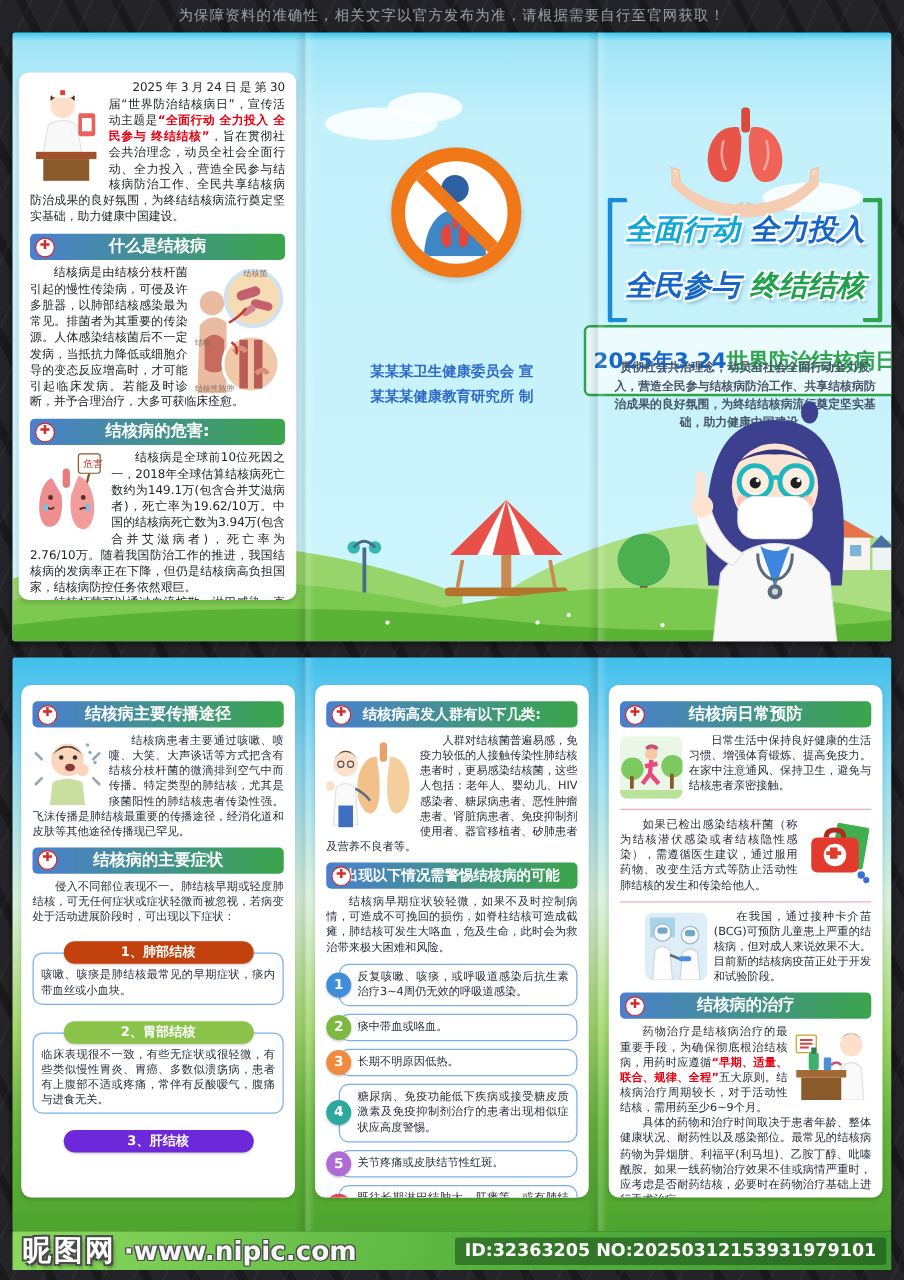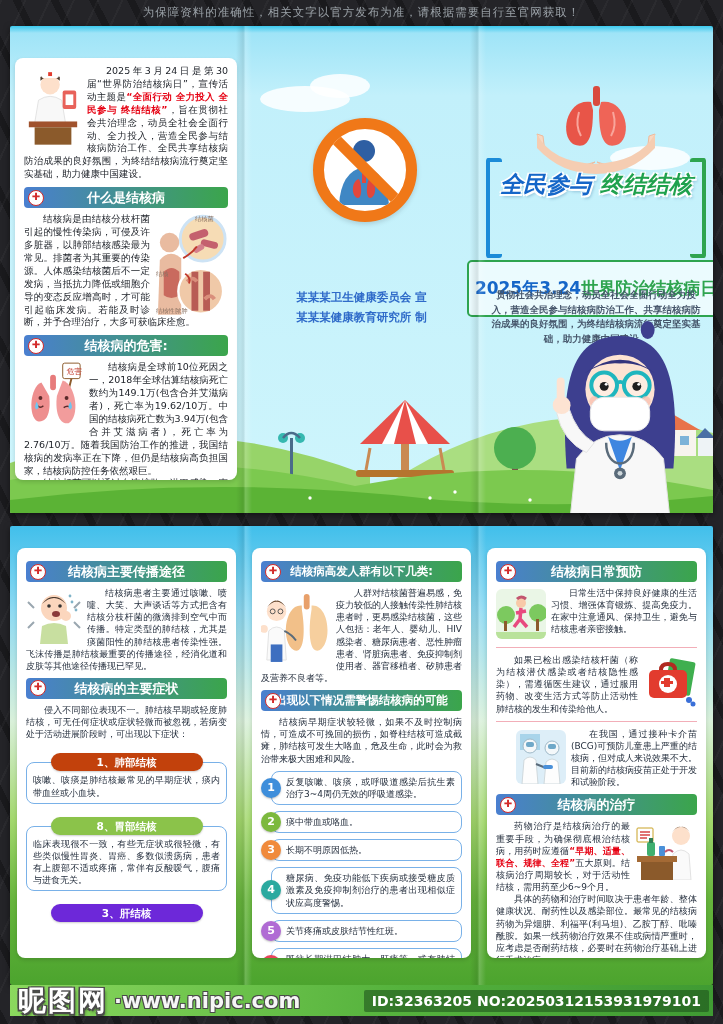--- a/index.html
+++ b/index.html
@@ -96,21 +96,21 @@
     font-size:9.5px; font-weight:600; color:#46566b; line-height:1.55; }
 
   
   .ill { display:block; }
   .landscape { position:absolute; left:0; bottom:0; width:703px; height:165px; z-index:1; }
   .nurse { position:absolute; right:4px; bottom:-2px; width:178px; height:196px; z-index:5; }
 
   
   .wm { position:absolute; left:10px; top:985px; width:703px; height:31px; display:flex; align-items:center;
     background:linear-gradient(100deg,#8bd85e,#55b23d 55%,#3f9a33); }
-  .wm-logo { font-size:28px; font-weight:900; color:#fff; margin-left:8px; letter-spacing:2px;
+  .wm-logo { font-size:23px; font-weight:900; color:#fff; margin-left:8px; letter-spacing:2px;
     text-shadow:1.5px 1.5px 0 #4a4a4a,-1.5px -1.5px 0 #4a4a4a,1.5px -1.5px 0 #4a4a4a,-1.5px 1.5px 0 #4a4a4a,2px 3px 3px rgba(0,0,0,.4); }
   .wm-url { font-size:21px; font-weight:800; color:#f6f6f6; margin-left:6px;
     text-shadow:1px 1px 0 #4a4a4a,-1px -1px 0 #4a4a4a,1px -1px 0 #4a4a4a,-1px 1px 0 #4a4a4a; }
   .wm-id { margin-left:auto; margin-right:4px; background:rgba(25,75,25,.55); color:#fff; font-size:14px;
     font-weight:600; padding:3px 8px; border-radius:2px; white-space:nowrap; }
   .anat-label { font-size:6.5px; fill:#8a7263; }
 </style>
 </head>
 <body>
 
@@ -258,20 +258,21 @@
   <svg class="cover-hands" viewBox="0 0 130 96">
     <rect x="62" y="4" width="7" height="20" rx="3" fill="#d94a3e"></rect>
     <path d="M60,20 C36,16 28,52 42,62 C56,68 62,58 62,28 Z" fill="#e85548"></path>
     <path d="M70,20 C94,16 102,52 88,62 C74,68 68,58 68,28 Z" fill="#ef6457"></path>
     <path d="M48,30 Q44,44 50,54 M82,30 Q86,44 80,54" stroke="#f9a59b" stroke-width="2" fill="none"></path>
     <path d="M6,52 Q10,76 34,84 Q52,90 64,80 Q44,88 28,80 Q12,72 12,54 Z" fill="#f8d8c2" stroke="#edbb9d"></path>
     <path d="M124,52 Q120,76 96,84 Q78,90 66,80 Q86,88 102,80 Q118,72 118,54 Z" fill="#f8d8c2" stroke="#edbb9d"></path>
     <path d="M6,52 Q20,80 64,82 Q108,80 124,52 L124,66 Q100,92 65,92 Q30,92 6,66 Z" fill="#f5cdb2"></path>
   </svg>
   <div class="cover-title">
+    <div class="ctl"><span class="tc-teal">全面行动</span> <span class="tc-blue">全力投入</span></div>
     <div class="ctl"><span class="tc-blue">全民参与</span> <span class="tc-green">终结结核</span></div>
   </div>
   <div class="badge-row">
     <span class="bdash" style="background:#2f8fc8;"></span>
     <span class="badge"><span style="color:#1566c8;">2025年3.24</span><span style="color:#2ea44f;">世界防治结核病日</span></span>
     <span class="bdash" style="background:#2ea44f;"></span>
   </div>
   <div class="cover-desc">贯彻社会共治理念，动员全社会全面行动全力投入，营造全民参与结核病防治工作、共享结核病防治成果的良好氛围，为终结结核病流行奠定坚实基础，助力健康中国建设。</div>
 
   <svg class="nurse" viewBox="0 0 180 196">
@@ -330,21 +331,21 @@
       <i class="cicon">✚</i>
       <span>结核病的主要症状</span>
     </div>
     <p class="ind">侵入不同部位表现不一。肺结核早期或轻度肺结核，可无任何症状或症状轻微而被忽视，若病变处于活动进展阶段时，可出现以下症状：</p>
 
     <div class="sgroup">
       <div class="spill pc1">1、肺部结核</div>
       <div class="sbox">咳嗽、咳痰是肺结核最常见的早期症状，痰内带血丝或小血块。</div>
     </div>
     <div class="sgroup">
-      <div class="spill pc2">8、胃部结核</div>
+      <div class="spill pc2">2、胃部结核</div>
       <div class="sbox">临床表现很不一致，有些无症状或很轻微，有些类似慢性胃炎、胃癌、多数似溃疡病，患者有上腹部不适或疼痛，常伴有反酸嗳气，腹痛与进食无关。</div>
     </div>
     <div class="sgroup">
       <div class="spill pc3">3、肝结核</div>
     </div>
 
   </div>
 
   <div class="panel bp bp2">
     <div class="hbar small">

